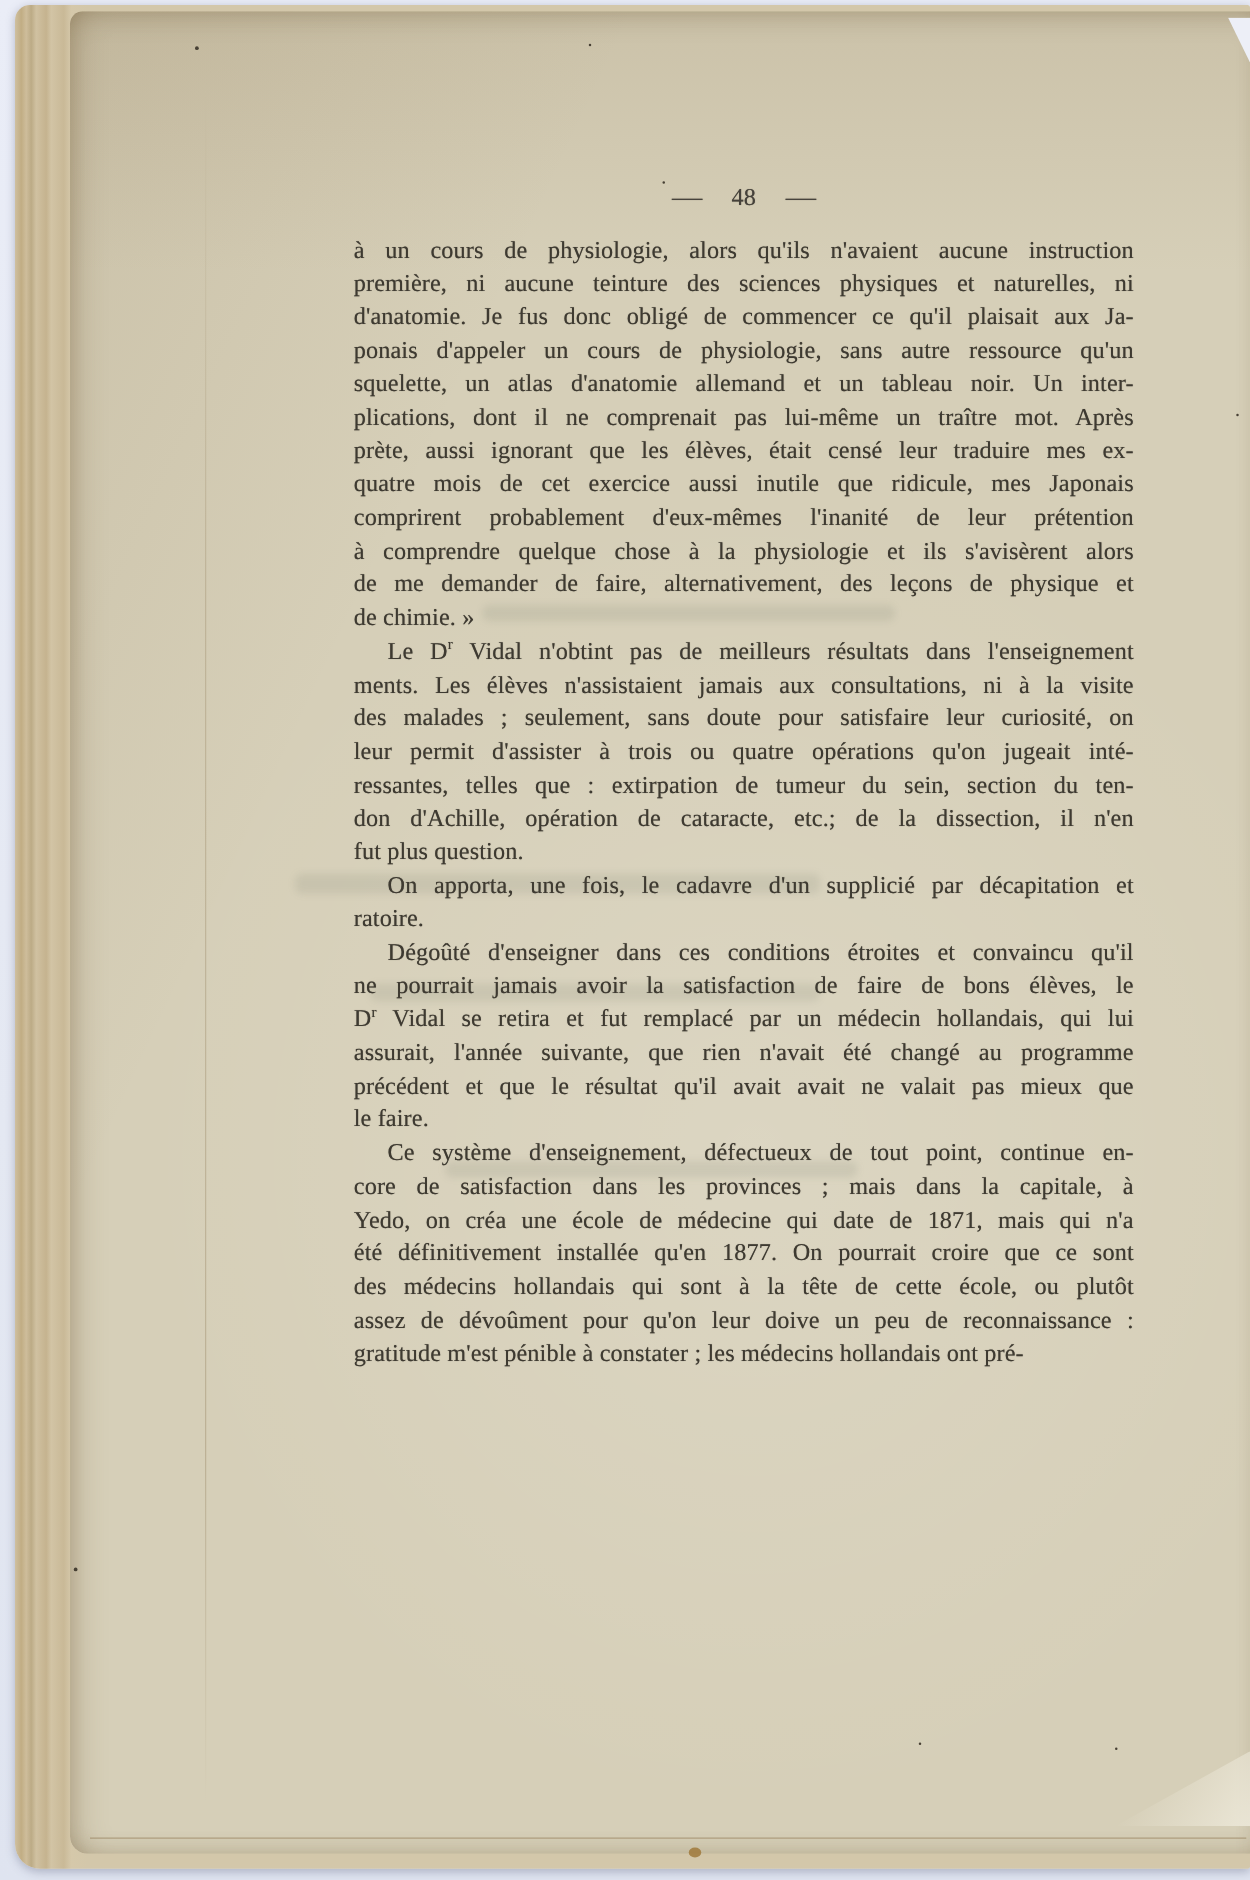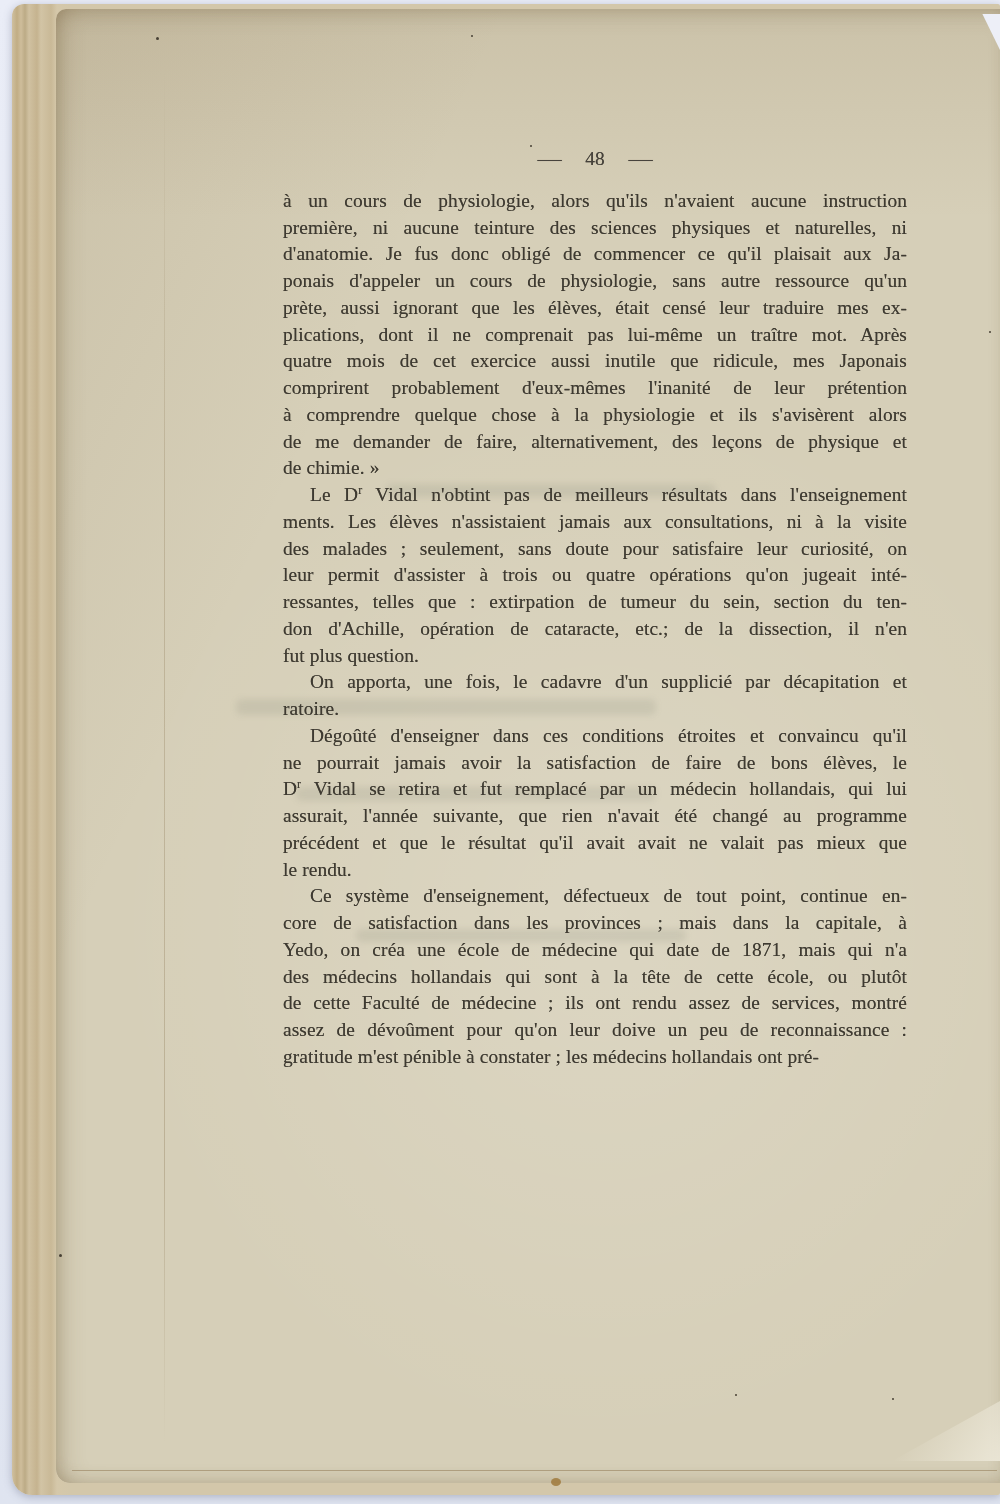--- a/index.html
+++ b/index.html
@@ -93,22 +93,23 @@
       <span class="dash">—</span>
       <span class="pnum">48</span>
       <span class="dash">—</span>
     </div>
     <div id="text-block">
         <div class="para">
           <div class="line">à un cours de physiologie, alors qu'ils n'avaient aucune instruction</div>
           <div class="line">première, ni aucune teinture des sciences physiques et naturelles, ni</div>
           <div class="line">d'anatomie. Je fus donc obligé de commencer ce qu'il plaisait aux Ja-</div>
           <div class="line">ponais d'appeler un cours de physiologie, sans autre ressource qu'un</div>
+          <div class="line">squelette, un atlas d'anatomie allemand et un tableau noir. Un inter-</div>
+          <div class="line">plications, dont il ne comprenait pas lui-même un traître mot. Après</div>
           <div class="line">prète, aussi ignorant que les élèves, était censé leur traduire mes ex-</div>
-          <div class="line">plications, dont il ne comprenait pas lui-même un traître mot. Après</div>
           <div class="line">quatre mois de cet exercice aussi inutile que ridicule, mes Japonais</div>
           <div class="line">comprirent probablement d'eux-mêmes l'inanité de leur prétention</div>
           <div class="line">à comprendre quelque chose à la physiologie et ils s'avisèrent alors</div>
           <div class="line">de me demander de faire, alternativement, des leçons de physique et</div>
           <div class="line plast">de chimie. »</div>
         </div>
         <div class="para indent">
           <div class="line">Le D<sup>r</sup> Vidal n'obtint pas de meilleurs résultats dans l'enseignement</div>
           <div class="line">ments. Les élèves n'assistaient jamais aux consultations, ni à la visite</div>
           <div class="line">des malades ; seulement, sans doute pour satisfaire leur curiosité, on</div>
@@ -120,27 +121,27 @@
         <div class="para indent">
           <div class="line">On apporta, une fois, le cadavre d'un supplicié par décapitation et</div>
           <div class="line plast">ratoire.</div>
         </div>
         <div class="para indent">
           <div class="line">Dégoûté d'enseigner dans ces conditions étroites et convaincu qu'il</div>
           <div class="line">ne pourrait jamais avoir la satisfaction de faire de bons élèves, le</div>
           <div class="line">D<sup>r</sup> Vidal se retira et fut remplacé par un médecin hollandais, qui lui</div>
           <div class="line">assurait, l'année suivante, que rien n'avait été changé au programme</div>
           <div class="line">précédent et que le résultat qu'il avait avait ne valait pas mieux que</div>
-          <div class="line plast">le rendu.</div>
+          <div class="line plast">le faire.</div>
         </div>
         <div class="para indent">
           <div class="line">Ce système d'enseignement, défectueux de tout point, continue en-</div>
           <div class="line">core de satisfaction dans les provinces ; mais dans la capitale, à</div>
           <div class="line">Yedo, on créa une école de médecine qui date de 1871, mais qui n'a</div>
+          <div class="line">été définitivement installée qu'en 1877. On pourrait croire que ce sont</div>
           <div class="line">des médecins hollandais qui sont à la tête de cette école, ou plutôt</div>
-          <div class="line">de cette Faculté de médecine ; ils ont rendu assez de services, montré</div>
           <div class="line">assez de dévoûment pour qu'on leur doive un peu de reconnaissance :</div>
           <div class="line plast">gratitude m'est pénible à constater ; les médecins hollandais ont pré-</div>
         </div>
       </div>
   </div>
 
 </div>
 
 </body></html>

